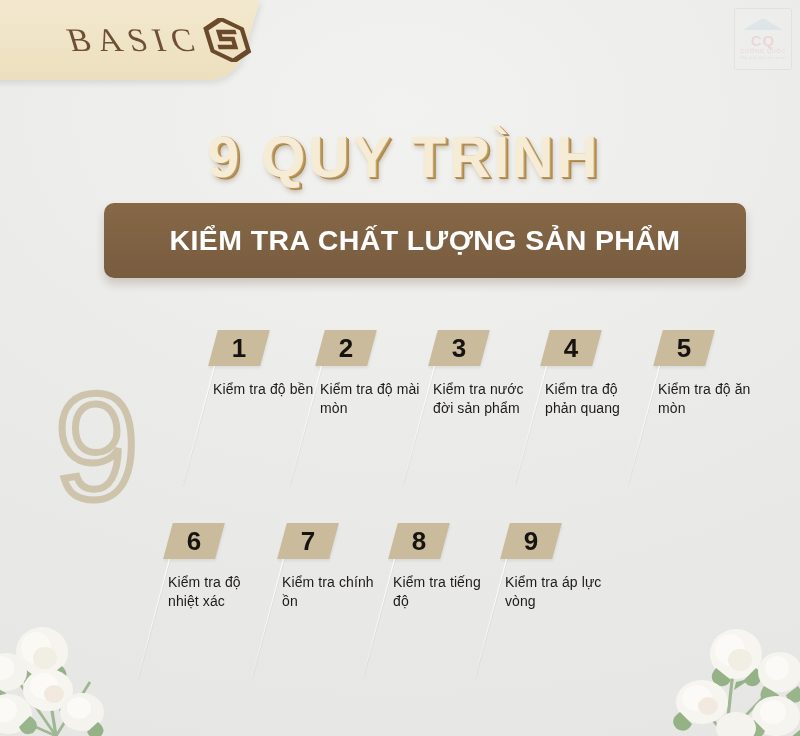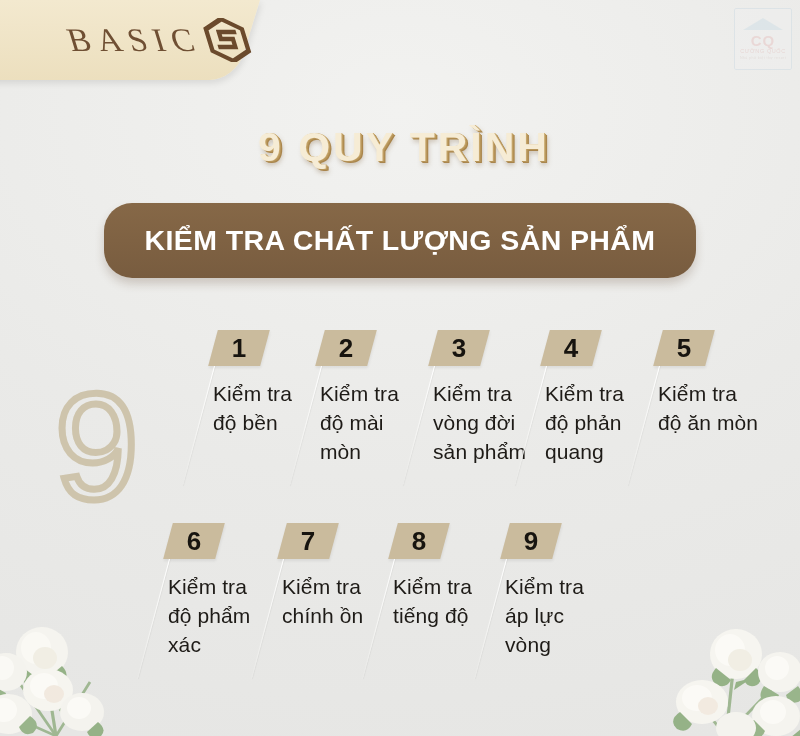--- a/index.html
+++ b/index.html
@@ -69,36 +69,36 @@
     font-family:"Liberation Sans",sans-serif;
     font-size:150px;line-height:1;font-weight:400;
     color:transparent;
     -webkit-text-stroke:7px #cec4ac;
     user-select:none;
   }
 
   
   .title{
     position:absolute;left:8px;right:0;top:124px;text-align:center;
-    font-size:41px;font-weight:700;letter-spacing:3px;
+    font-size:57px;font-weight:700;letter-spacing:3px;
     color:#f6ecd5;
     text-shadow:
       1px 0 0 #c8a86e,
       2px 1px 0 #b8965a,
       3px 2px 0 #a9854c,
       3px 4px 5px rgba(120,90,50,.35);
     user-select:none;
   }
 
   
   .banner{
-    position:absolute;left:104px;top:203px;width:592px;height:75px;
+    position:absolute;left:104px;top:203px;width:642px;height:75px;
     background:linear-gradient(180deg,#82毛 0%,#7a5f42 100%);
     background:linear-gradient(180deg,#866847 0%,#785c3f 100%);
-    border-radius:28px;
+    border-radius:10px;
     box-shadow:0 6px 10px rgba(90,65,40,.22);
     display:flex;align-items:center;justify-content:center;
   }
   .banner-text{
     color:#ffffff;font-size:28.5px;font-weight:700;letter-spacing:.4px;
     white-space:nowrap;
   }
 
   
   .step{position:absolute;}
@@ -117,21 +117,21 @@
   }
   .pole{
     position:absolute;left:1px;top:36px;width:1.4px;height:120px;
     background:linear-gradient(180deg,#ffffff 0%,#f4f4f2 60%,#e9e9e7 100%);
     transform:skewX(-15deg);
     transform-origin:top left;
     box-shadow:1px 0 1px rgba(0,0,0,.05);
   }
   .label{
     position:absolute;left:0;top:50px;width:106px;
-    font-size:21px;line-height:1.38;color:#1e1b17;
+    font-size:14px;line-height:1.38;color:#1e1b17;
     font-weight:400;letter-spacing:.1px;
   }
 
   
   .flowers{position:absolute;bottom:0;pointer-events:none;}
   .fl-left{left:-14px;width:190px;height:150px;}
   .fl-right{right:-10px;width:180px;height:150px;}
 </style>
 </head>
 <body>
@@ -175,21 +175,21 @@
         <span>2</span>
       </div>
     <div class="pole"></div>
     <div class="label">Kiểm tra độ mài mòn</div>
   </div>
   <div class="step" style="left:433px;top:330px;">
     <div class="badge">
         <span>3</span>
       </div>
     <div class="pole"></div>
-    <div class="label">Kiểm tra vòng đời sản phẩm</div>
+    <div class="label">Kiểm tra nước đời sản phẩm</div>
   </div>
   <div class="step" style="left:545px;top:330px;">
     <div class="badge">
         <span>4</span>
       </div>
     <div class="pole"></div>
     <div class="label">Kiểm tra độ phản quang</div>
   </div>
   <div class="step" style="left:658px;top:330px;">
     <div class="badge">
@@ -197,21 +197,21 @@
       </div>
     <div class="pole"></div>
     <div class="label">Kiểm tra độ ăn mòn</div>
   </div>
 
   <div class="step" style="left:168px;top:523px;">
     <div class="badge">
         <span>6</span>
       </div>
     <div class="pole"></div>
-    <div class="label">Kiểm tra độ phẩm xác</div>
+    <div class="label">Kiểm tra độ nhiệt xác</div>
   </div>
   <div class="step" style="left:282px;top:523px;">
     <div class="badge">
         <span>7</span>
       </div>
     <div class="pole"></div>
     <div class="label">Kiểm tra chính ồn</div>
   </div>
   <div class="step" style="left:393px;top:523px;">
     <div class="badge">

